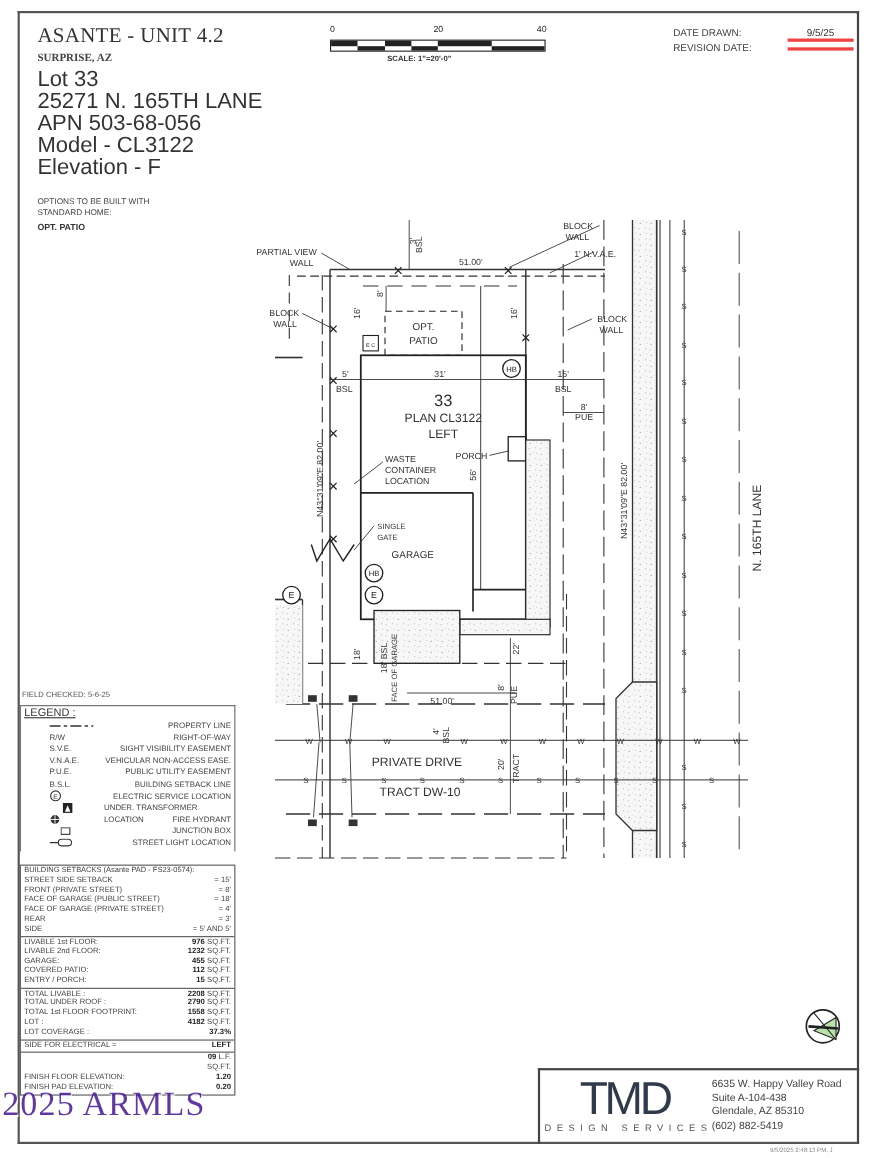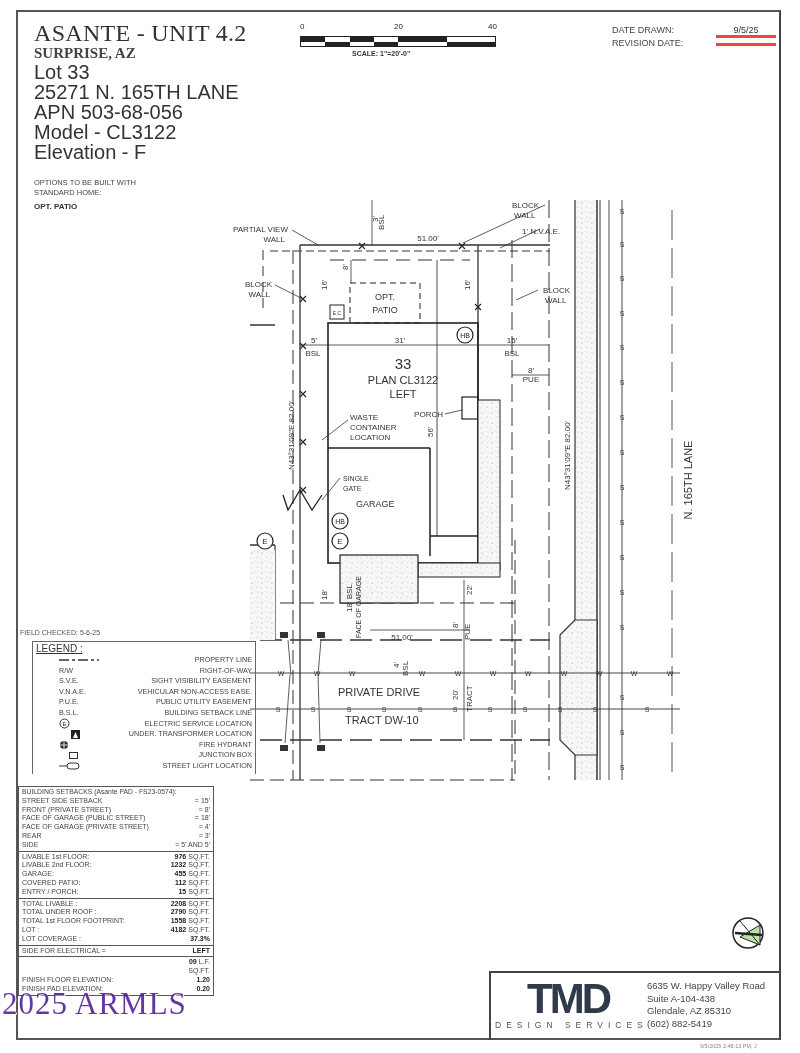--- a/index.html
+++ b/index.html
@@ -1,56 +1,56 @@
 <!DOCTYPE html>
 <html><head>
 <meta charset="utf-8">
 <style>
   html, body { margin: 0; padding: 0; background: #ffffff; }
   body { width: 800px; height: 1053px; position: relative; overflow: hidden; font-family: "Liberation Sans", sans-serif; color: #222; }
   .frame { position: absolute; left: 16px; top: 10px; width: 765px; height: 1030px; border: 2px solid #555; border-right: 2px solid #444; box-sizing: border-box; }
   .title-block { position: absolute; left: 34px; top: 22px; }
-  .title-main { font-family: "Liberation Serif", serif; font-size: 24px; color: #333; letter-spacing: 0.3px; line-height: 22px; }
-  .title-sub { font-family: "Liberation Serif", serif; font-size: 15px; font-weight: bold; color: #444; line-height: 18px; }
+  .title-main { font-family: "Liberation Serif", serif; font-size: 19px; color: #333; letter-spacing: 0.3px; line-height: 22px; }
+  .title-sub { font-family: "Liberation Serif", serif; font-size: 10px; font-weight: bold; color: #444; line-height: 18px; }
   .title-line { font-size: 20px; color: #333; line-height: 20px; }
   .title-small { font-size: 7.5px; color: #444; line-height: 10px; margin-top: 16px; }
   .title-opt { font-size: 8px; font-weight: bold; color: #333; margin-top: 4px; }
 
   .scale { position: absolute; left: 300px; top: 22px; }
   .scale-labels { position: relative; height: 12px; width: 200px; font-size: 8px; }
   .scale-labels span { position: absolute; top: 0; }
   .scale-bar { display: flex; width: 196px; height: 11px; border: 1px solid #222; box-sizing: border-box; margin-top: 2px; }
   .scale-cell { flex: 1; display: flex; flex-direction: column; }
   .scale-cell .t, .scale-cell .b { flex: 1; }
   .scale-caption { font-size: 7px; font-weight: bold; margin-top: 3px; margin-left: 52px; color: #333; }
 
   .dates { position: absolute; left: 612px; top: 25px; font-size: 9px; color: #444; }
   .dates .row { display: flex; align-items: baseline; height: 13px; }
   .dates .lbl { width: 98px; margin-right: 6px; }
   .dates .val { width: 60px; border-bottom: 3px solid #ef4444; text-align: center; font-size: 9px; color: #333; }
 
   .field-checked { position: absolute; left: 20px; top: 629px; font-size: 7px; color: #555; }
 
-  .legend { position: absolute; left: 32px; top: 641px; width: 224px; border: 1px solid #666; border-bottom: none; box-sizing: border-box; padding: 1px 3px 2px 3px; }
+  .legend { position: absolute; left: 18px; top: 641px; width: 196px; border: 1px solid #666; border-bottom: none; box-sizing: border-box; padding: 1px 3px 2px 3px; }
   .legend-title { font-size: 10px; text-decoration: underline; color: #333; margin-bottom: 1px; }
   .legend-row { display: flex; justify-content: space-between; font-size: 7.2px; color: #444; line-height: 10.6px; height: 10.6px; margin-left: 23px; }
   .legend-row .abbr { width: 40px; display: flex; align-items: center; }
 
   .tables { position: absolute; left: 18px; top: 786px; width: 196px; border: 1px solid #555; box-sizing: border-box; }
   .tsec { border-bottom: 1px solid #555; padding: 1px 3px; }
   .tsec:last-child { border-bottom: none; }
   .trow { display: flex; justify-content: space-between; font-size: 7px; line-height: 8.8px; color: #444; }
   .trow .v { font-weight: bold; color: #222; }
   .trow .u { font-weight: normal; color: #444; margin-left: 2px; }
   .t-head { font-size: 6.8px; color: #444; line-height: 8.8px; }
 
   .watermark { position: absolute; left: 2px; top: 986px; font-family: "Liberation Serif", serif; font-size: 31px; letter-spacing: 1px; color: #4c1d95; opacity: 0.88; text-shadow: 1px 1px 0 #fff; white-space: nowrap; }
 
   .company { position: absolute; left: 489px; top: 971px; width: 292px; height: 69px; border-top: 2px solid #444; border-left: 2px solid #444; box-sizing: border-box; }
-  .logo { position: absolute; left: 36px; top: 5px; font-family: "Liberation Sans", sans-serif; font-weight: bold; font-size: 42px; color: #2f3a4a; letter-spacing: -3px; line-height: 42px; }
+  .logo { position: absolute; left: 36px; top: 5px; font-family: "Liberation Sans", sans-serif; font-weight: normal; font-size: 42px; color: #2f3a4a; letter-spacing: -3px; line-height: 42px; }
   .logo-sub { position: absolute; left: 4px; top: 47px; font-size: 8.5px; letter-spacing: 5px; color: #555; }
   .addr { position: absolute; left: 156px; top: 7px; font-size: 9.5px; color: #444; line-height: 12.5px; }
   .footer-stamp { position: absolute; left: 700px; top: 1043px; font-size: 5.5px; color: #888; }
 
   .north { position: absolute; left: 730px; top: 915px; }
   svg text { font-family: "Liberation Sans", sans-serif; }
 </style>
 </head>
 <body>
 

